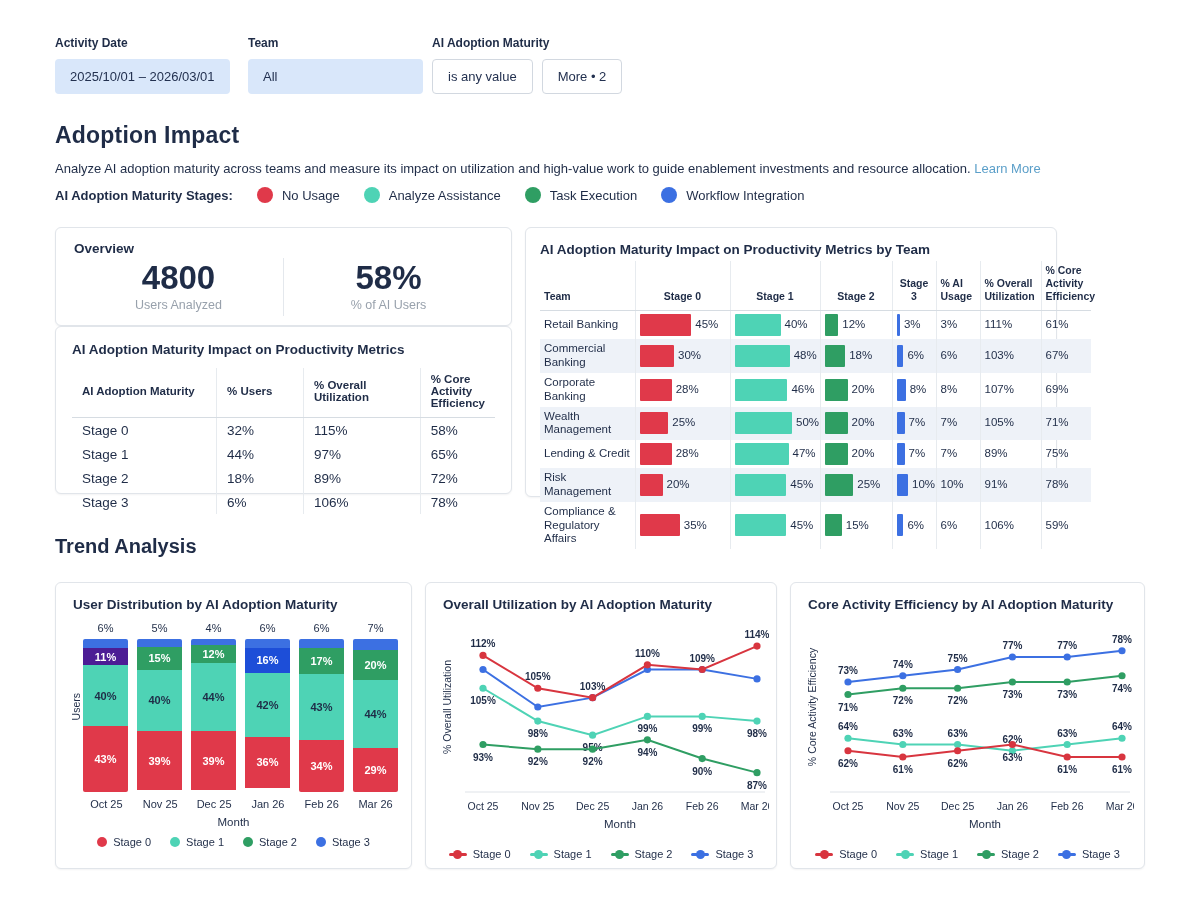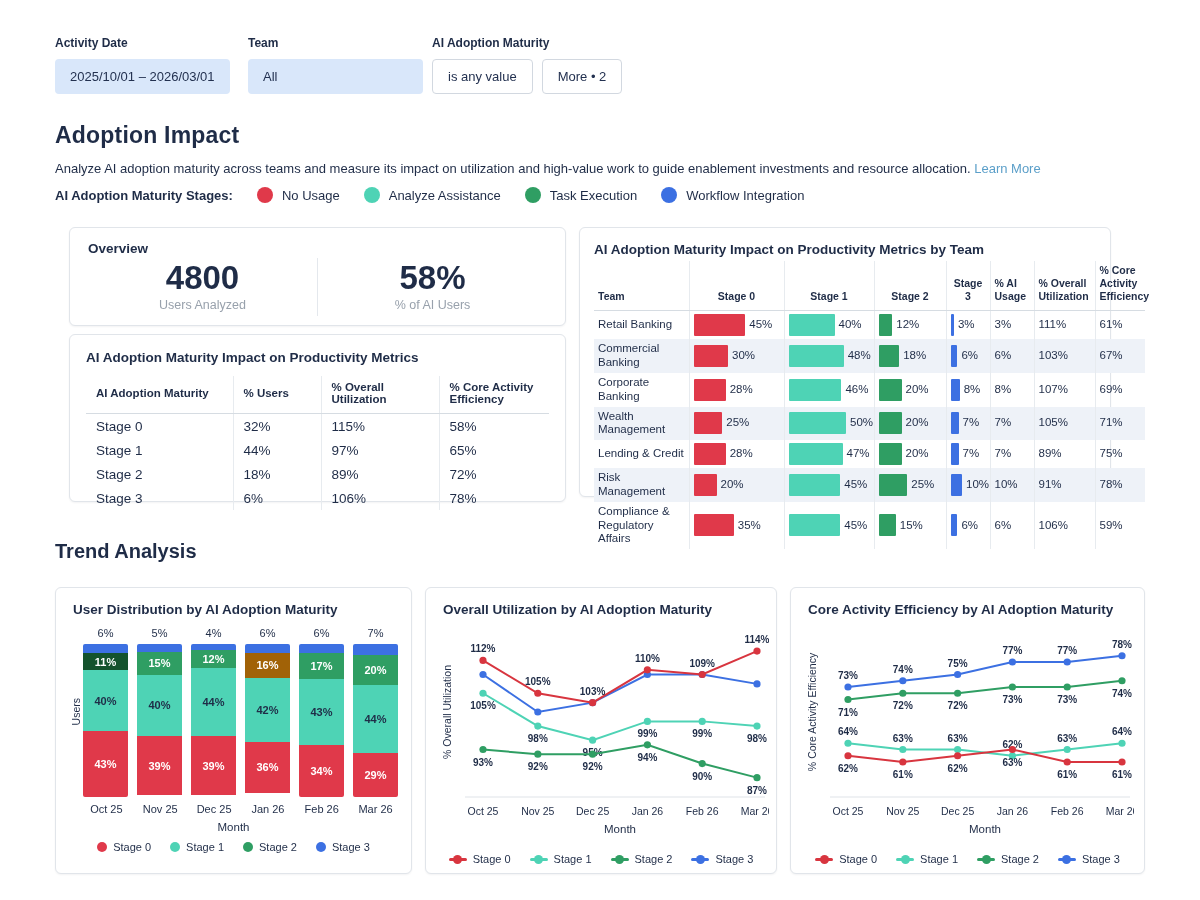--- a/index.html
+++ b/index.html
@@ -30,21 +30,21 @@
   .learn-more { color:#5b9fc9; cursor:pointer; text-decoration:none; }
   .stages-legend { display:flex; align-items:center; gap:24px; margin-bottom:24px; }
   .stages-label { font-size:13px; font-weight:bold; }
   .stage-item { display:flex; align-items:center; gap:9px; font-size:13px; }
   .stage-dot { width:16px; height:16px; border-radius:50%; }
 
   
   .card { background:#fff; border:1px solid #e1e5ea; border-radius:6px;
           box-shadow:0 1px 2px rgba(16,24,40,.05); }
   .grid-top { display:flex; gap:13px; margin-bottom:38px; }
-  .col-left { width:497px; display:flex; flex-direction:column; gap:8px;margin-left:14px; }
+  .col-left { width:457px; display:flex; flex-direction:column; gap:0; }
   .card-title { font-size:13.5px; font-weight:bold; }
 
   .overview-card { padding:13px 18px 14px; height:99px; }
   .overview-stats { display:flex; margin-top:2px; }
   .stat { flex:1; text-align:center; padding:2px 0 4px; }
   .stat + .stat { border-left:1px solid #e4e8ed; }
   .stat-value { font-size:33px; font-weight:bold; line-height:1.1; }
   .stat-label { font-size:12.5px; color:#98a1ac; margin-top:2px; }
 
   .maturity-card { padding:15px 16px; height:168px; }
@@ -452,21 +452,21 @@
       <div class="card-title">User Distribution by AI Adoption Maturity</div>
     <div class="bar-body">
           <div class="y-vert">
             <span>Users</span>
           </div>
           <div class="bars-cols">
             <div class="bar-col">
               <div class="bar-top-label">6%</div>
               <div class="bar-stack">
                 <div class="seg" style="height:9.18px;background:#3c70e2;color:#fff"></div>
-                <div class="seg" style="height:16.830000000000002px;background:#14532d;color:#fff">11%</div>
+                <div class="seg" style="height:16.830000000000002px;background:#4c1d95;color:#fff">11%</div>
                 <div class="seg" style="height:61.2px;background:#4ed3b5;color:#1f2c47">40%</div>
                 <div class="seg" style="height:65.79px;background:#e0394a;color:#fff">43%</div>
               </div>
             </div>
             <div class="bar-col">
               <div class="bar-top-label">5%</div>
               <div class="bar-stack">
                 <div class="seg" style="height:7.65px;background:#3c70e2;color:#fff"></div>
                 <div class="seg" style="height:22.95px;background:#2f9e63;color:#fff">15%</div>
                 <div class="seg" style="height:61.2px;background:#4ed3b5;color:#1f2c47">40%</div>
@@ -479,21 +479,21 @@
                 <div class="seg" style="height:6.12px;background:#3c70e2;color:#fff"></div>
                 <div class="seg" style="height:18.36px;background:#2f9e63;color:#fff">12%</div>
                 <div class="seg" style="height:67.32000000000001px;background:#4ed3b5;color:#1f2c47">44%</div>
                 <div class="seg" style="height:59.67px;background:#e0394a;color:#fff">39%</div>
               </div>
             </div>
             <div class="bar-col">
               <div class="bar-top-label">6%</div>
               <div class="bar-stack">
                 <div class="seg" style="height:9.18px;background:#3c70e2;color:#fff"></div>
-                <div class="seg" style="height:24.48px;background:#a16207;color:#fff">16%</div>
+                <div class="seg" style="height:24.48px;background:#1d4ed8;color:#fff">16%</div>
                 <div class="seg" style="height:64.26px;background:#4ed3b5;color:#1f2c47">42%</div>
                 <div class="seg" style="height:51px;background:#e0394a;color:#fff">36%</div>
               </div>
             </div>
             <div class="bar-col">
               <div class="bar-top-label">6%</div>
               <div class="bar-stack">
                 <div class="seg" style="height:9.18px;background:#3c70e2;color:#fff"></div>
                 <div class="seg" style="height:26.01px;background:#2f9e63;color:#fff">17%</div>
                 <div class="seg" style="height:65.79px;background:#4ed3b5;color:#1f2c47">43%</div>

